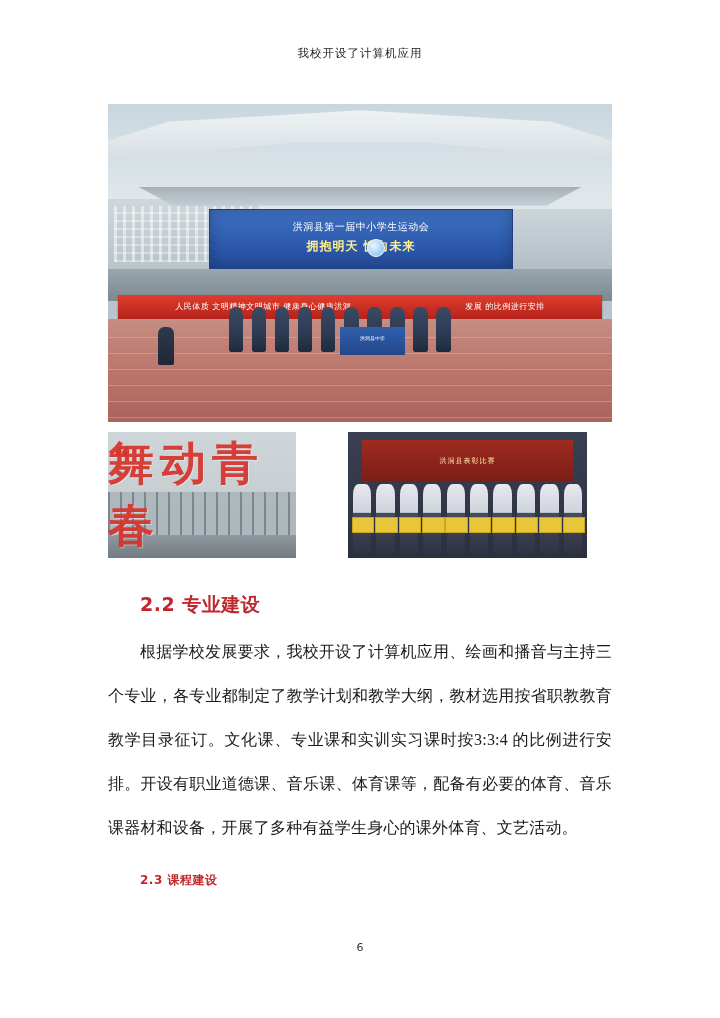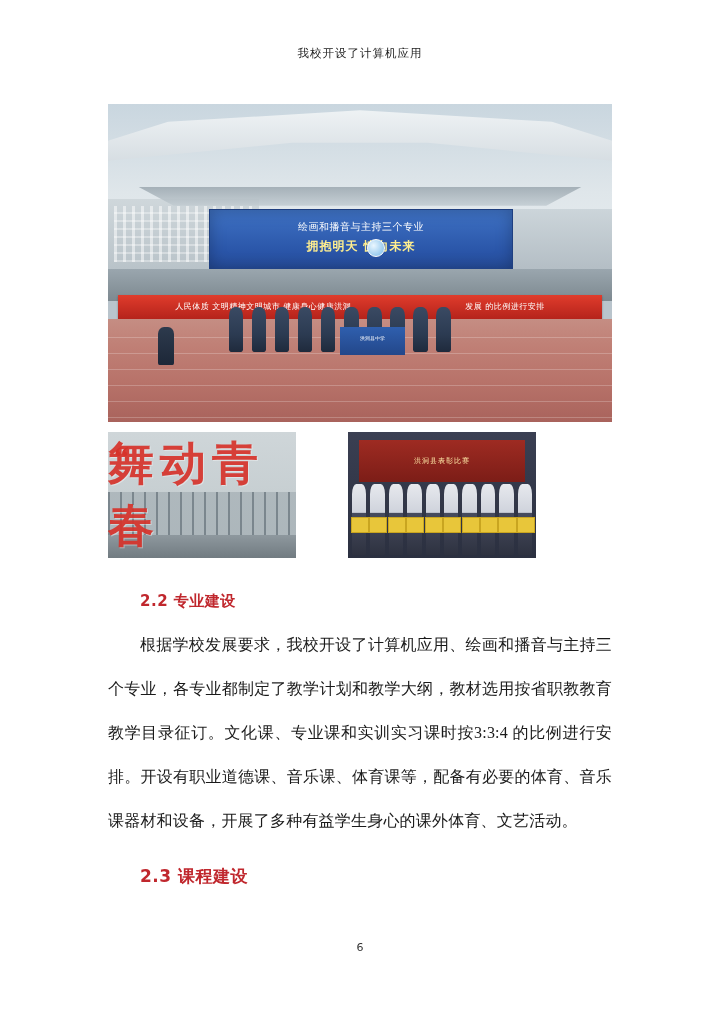--- a/index.html
+++ b/index.html
@@ -175,24 +175,25 @@
     color:#d7332b; font-size:46px; font-weight:bold; letter-spacing:6px;
     font-family:"DejaVu Sans","Liberation Sans",sans-serif;
     text-shadow: 1px 1px 0 rgba(255,255,255,.4);
     opacity:.92;
   }
   .quote-mark{
     position:absolute; left:6px; top:8px; color:#d7332b; font-size:30px; font-weight:bold;
   }
   .photo-right {
     position: relative;
-    width: 188px;
+    width: 230px;
     height: 126px;
     overflow: hidden;
     background: linear-gradient(180deg,#3a3f52 0%, #2b3040 100%);
+    padding-left: 9px;
   }
   .pr-backdrop {
     position:absolute; left:6%; top:6%; width:88%; height:34%;
     background: linear-gradient(180deg,#9e2b22,#7c1d17);
     color:#ffe9a8; font-size:7px; display:flex; align-items:center; justify-content:center;
     letter-spacing:1px; font-family:"DejaVu Sans",sans-serif;
   }
   .pr-people{
     position:absolute; left:2%; bottom:2%; width:96%; height:62%;
     display:flex; justify-content:space-between; align-items:flex-end;
@@ -204,38 +205,38 @@
     position:relative;
   }
   .pr-person:after{
     content:""; position:absolute; left:-6%; top:46%; width:112%; height:20%;
     background:#e8c63a; border:1px solid #c9a520;
   }
 
   
   .heading {
     margin-top: 34px;
-    font-size: 15px;
+    font-size: 19px;
     font-weight: bold;
     color: #c0272d;
     text-indent: 32px;
     font-family: "DejaVu Sans", "Liberation Sans", sans-serif;
     letter-spacing: .5px;
   }
   .para {
     margin-top: 12px;
     font-size: 16px;
     line-height: 44px;
     text-align: justify;
     text-indent: 32px;
     letter-spacing: .2px;
   }
   .heading2 {
     margin-top: 22px;
-    font-size: 17px;
+    font-size: 12px;
     font-weight: bold;
     color: #c0272d;
     text-indent: 32px;
     font-family: "DejaVu Sans", "Liberation Sans", sans-serif;
     letter-spacing: .5px;
   }
   .page-number {
     position: absolute;
     bottom: 64px;
     left: 0;
@@ -256,21 +257,21 @@
   <div class="content">
 
     <div class="photo-main">
       <div class="sky"></div>
       <div class="buildings"></div>
       <div class="buildings2"></div>
       <div class="canopy"></div>
       <div class="canopy-shadow"></div>
 
       <div class="stage-screen">
-        <div class="screen-line1">绘画和播音与主持三个专业</div>
+        <div class="screen-line1">洪洞县第一届中小学生运动会</div>
         <div class="screen-line2">拥抱明天  愧向未来</div>
         <div class="screen-logo"></div>
       </div>
 
       <div class="stands"></div>
 
       <div class="banner">
         <span>人民体质  文明精神文明城市  健康身心健康洪洞</span>
         <span>发展    的比例进行安排</span>
       </div>

